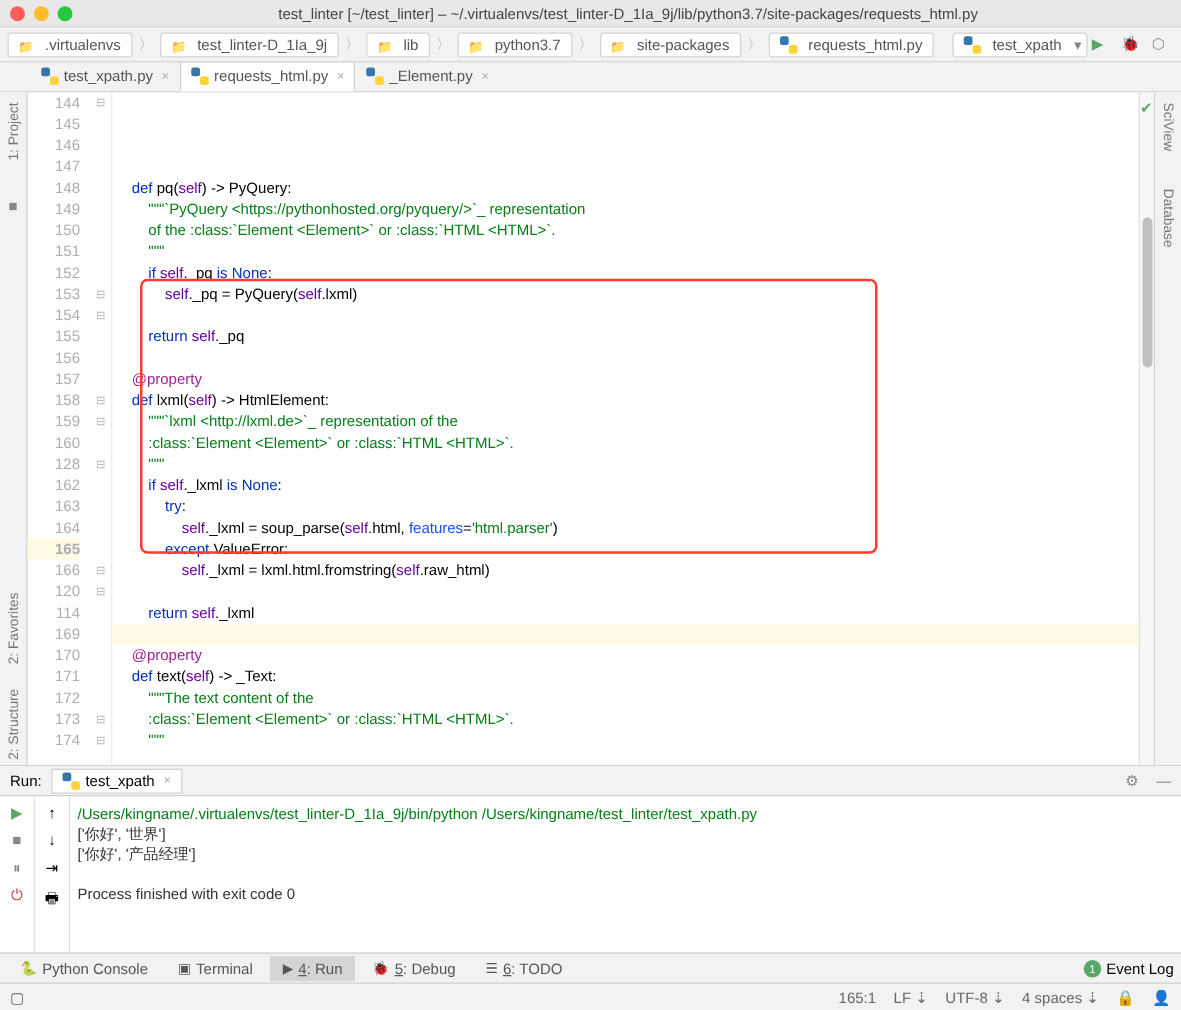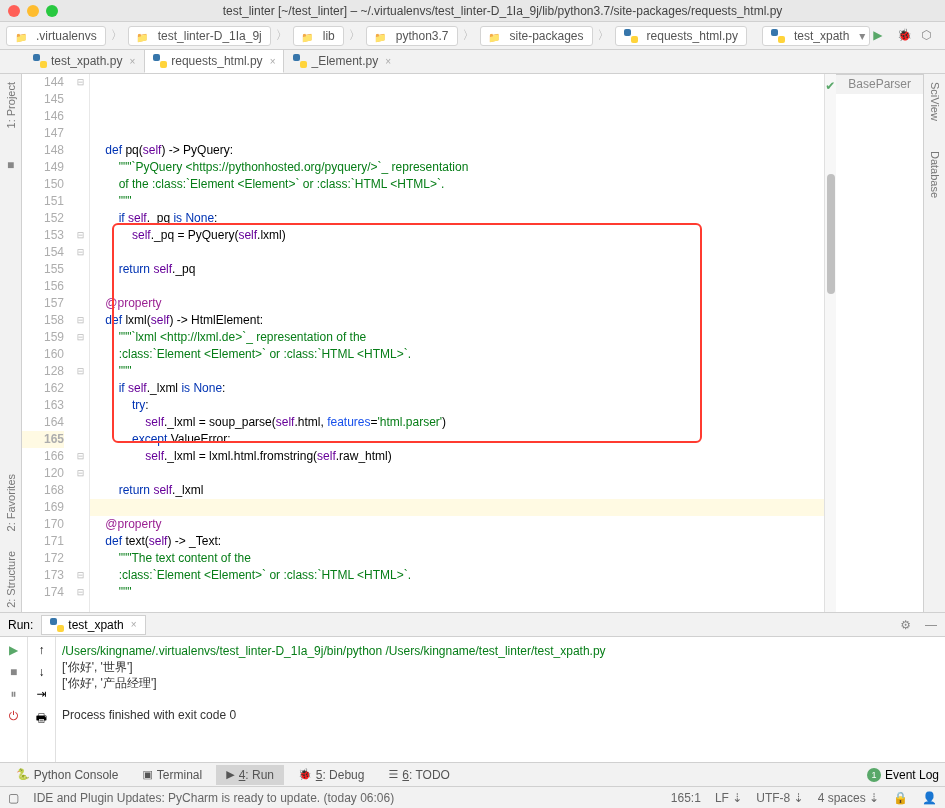--- a/index.html
+++ b/index.html
@@ -164,21 +164,21 @@
           <div>158</div>
           <div>159</div>
           <div>160</div>
           <div>128</div>
           <div>162</div>
           <div>163</div>
           <div>164</div>
           <div style="background: rgb(255, 250, 227); font-weight: bold;">165</div>
           <div>166</div>
           <div>120</div>
-          <div>168</div>
+          <div>114</div>
           <div>169</div>
           <div>170</div>
           <div>171</div>
           <div>172</div>
           <div>173</div>
           <div>174</div>
         </div>
       <div class="fold-col" id="foldcol">
           <div class="fold">⊟</div>
           <div class="fold"></div>
@@ -214,21 +214,20 @@
         </div>
       <div class="code" id="code">
         <div class="highlight-box"></div>
         <span class="bulb">💡</span>
       <div class="code-line">    <span class="k">def</span> <span class="fn">pq</span>(<span class="sp">self</span>) -&gt; PyQuery:</div><div class="code-line">        <span class="s">"""`PyQuery &lt;https://pythonhosted.org/pyquery/&gt;`_ representation</span></div><div class="code-line">        <span class="s">of the :class:`Element &lt;Element&gt;` or :class:`HTML &lt;HTML&gt;`.</span></div><div class="code-line">        <span class="s">"""</span></div><div class="code-line">        <span class="k">if</span> <span class="sp">self</span>._pq <span class="k">is</span> <span class="k">None</span>:</div><div class="code-line">            <span class="sp">self</span>._pq = PyQuery(<span class="sp">self</span>.lxml)</div><div class="code-line"></div><div class="code-line">        <span class="k">return</span> <span class="sp">self</span>._pq</div><div class="code-line"></div><div class="code-line">    <span class="d">@property</span></div><div class="code-line">    <span class="k">def</span> <span class="fn">lxml</span>(<span class="sp">self</span>) -&gt; HtmlElement:</div><div class="code-line">        <span class="s">"""`lxml &lt;http://lxml.de&gt;`_ representation of the</span></div><div class="code-line">        <span class="s">:class:`Element &lt;Element&gt;` or :class:`HTML &lt;HTML&gt;`.</span></div><div class="code-line">        <span class="s">"""</span></div><div class="code-line">        <span class="k">if</span> <span class="sp">self</span>._lxml <span class="k">is</span> <span class="k">None</span>:</div><div class="code-line">            <span class="k">try</span>:</div><div class="code-line">                <span class="sp">self</span>._lxml = soup_parse(<span class="sp">self</span>.html, <span class="n">features</span>=<span class="s">'html.parser'</span>)</div><div class="code-line">            <span class="k">except</span> ValueError:</div><div class="code-line">                <span class="sp">self</span>._lxml = lxml.html.fromstring(<span class="sp">self</span>.raw_html)</div><div class="code-line"></div><div class="code-line">        <span class="k">return</span> <span class="sp">self</span>._lxml</div><div class="code-line current"></div><div class="code-line">    <span class="d">@property</span></div><div class="code-line">    <span class="k">def</span> <span class="fn">text</span>(<span class="sp">self</span>) -&gt; _Text:</div><div class="code-line">        <span class="s">"""The text content of the</span></div><div class="code-line">        <span class="s">:class:`Element &lt;Element&gt;` or :class:`HTML &lt;HTML&gt;`.</span></div><div class="code-line">        <span class="s">"""</span></div></div>
       <div class="scrollbar">
         <span class="check">✔</span>
         <div class="sb-thumb"></div>
       </div>
     </div>
-    <div class="breadcrumb-bar"><span>BaseParser</span></div>
   </div>
   <div class="right-rail">
     <span class="rail-label" style="writing-mode:vertical-rl;transform:none">SciView</span>
     <span class="rail-label" style="writing-mode:vertical-rl;transform:none">Database</span>
   </div>
 </div>
 
 <div style="width:22px;position:fixed;left:0;bottom:200px;display:flex;flex-direction:column;align-items:center;gap:20px">
   <span class="rail-label">2: Favorites</span>
   <span class="rail-label">2: Structure</span>
@@ -273,21 +272,20 @@
   <div class="btab">🐞 <span><u>5</u>: Debug</span></div>
   <div class="btab">☰ <span><u>6</u>: TODO</span></div>
   <div class="event-log">
       <span class="badge">1</span>
       <span>Event Log</span>
     </div>
 </div>
 
 <div class="status-bar">
   <span>▢</span>
-  <span>IDE and Plugin Updates: PyCharm is ready to update. (today 06:06)</span>
   <div class="status-right">
     <span>165:1</span>
     <span><span>LF</span> ⇣</span>
     <span><span>UTF-8</span> ⇣</span>
     <span><span>4 spaces</span> ⇣</span>
     <span>🔒</span>
     <span>👤</span>
   </div>
 </div>
 

